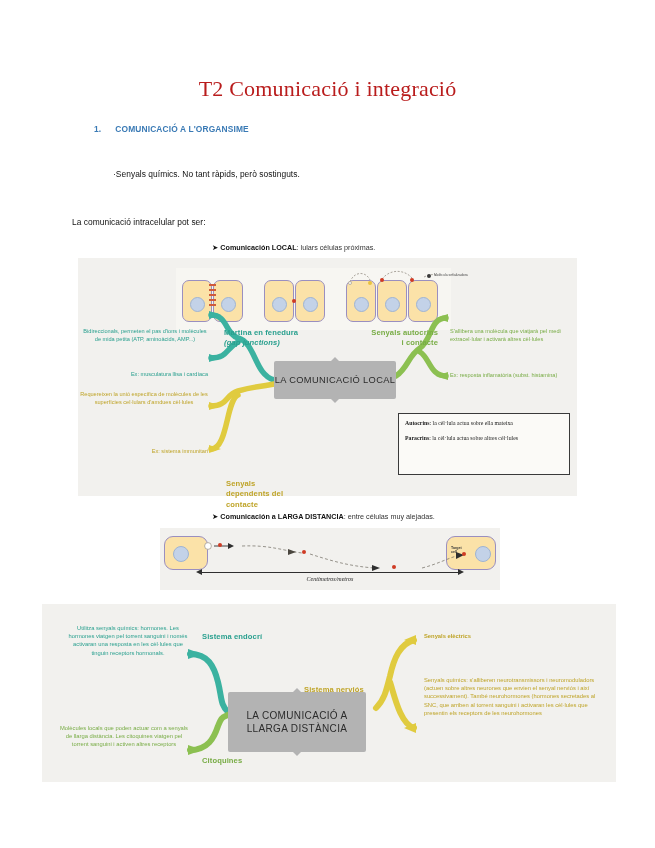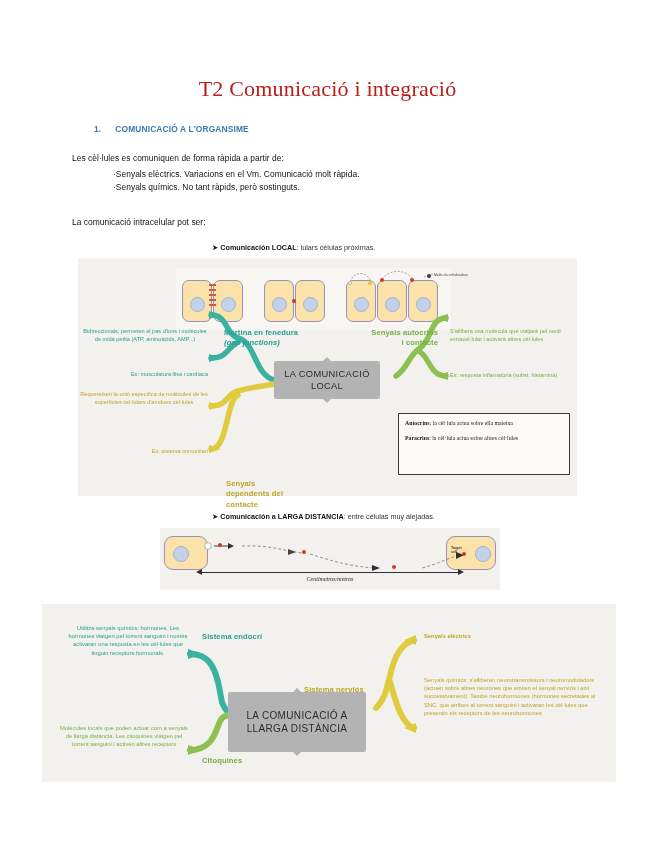--- a/index.html
+++ b/index.html
@@ -262,23 +262,21 @@
 <div class="page">
 
 
   <div class="doc-title">T2 Comunicació i integració</div>
 
   <div class="section-heading">
     <span class="num">1.</span>
     <span>COMUNICACIÓ A L'ORGANSIME</span>
   </div>
 
-  <div class="para p1">Les cèl·lules es comuniquen de forma ràpida a partir de:</div>
   <div class="para p-bullets">
-    <div>·Senyals elèctrics. Variacions en el Vm. Comunicació molt ràpida.</div>
     <div>·Senyals químics. No tant ràpids, però sostinguts.</div>
   </div>
   <div class="para p2">La comunicació intracelular pot ser:</div>
 
   <div class="fig-caption" id="caption-local">
     <span class="arrow">➤</span>
     <b>Comunicación LOCAL</b><span class="light">: lulars células próximas.</span>
   </div>
 
   <div class="fig-local">
@@ -341,21 +339,21 @@
       <path d="M133 191 C150 191, 148 142, 160 137" fill="none" stroke="#e0cb3f" stroke-width="5.5" stroke-linecap="round"></path>
       <polygon points="131,144 143,148 131,152" fill="#e0cb3f"></polygon>
       <polygon points="131,187 143,191 131,195" fill="#e0cb3f"></polygon>
 
       <path d="M368 60 C352 60, 354 82, 342 90 C330 98, 330 110, 318 118" fill="none" stroke="#8cc051" stroke-width="5.5" stroke-linecap="round"></path>
       <path d="M368 118 C352 118, 352 100, 342 94" fill="none" stroke="#8cc051" stroke-width="5.5" stroke-linecap="round"></path>
       <polygon points="370,56 358,60 370,64" fill="#8cc051"></polygon>
       <polygon points="370,114 358,118 370,122" fill="#8cc051"></polygon>
     </svg>
 
-    <div class="mm-center" style="left:196px; top:103px; width:106px; height:38px;">LA COMUNICACIÓ LOCAL</div>
+    <div class="mm-center" style="left:196px; top:103px; width:122px; height:38px;">LA COMUNICACIÓ LOCAL</div>
 
     <div class="mm-branch-label teal-t" style="left:146px; top:70px;">
       <div>Martina en fenedura</div>
       <div style="font-style:italic;"><span>(gap junctions)</span></div>
     </div>
 
     <div class="mm-branch-label yellow-t" style="left:148px; top:185px;margin-top:36px;">
       <div>Senyals</div>
       <div>dependents del</div>
       <div>contacte</div>

